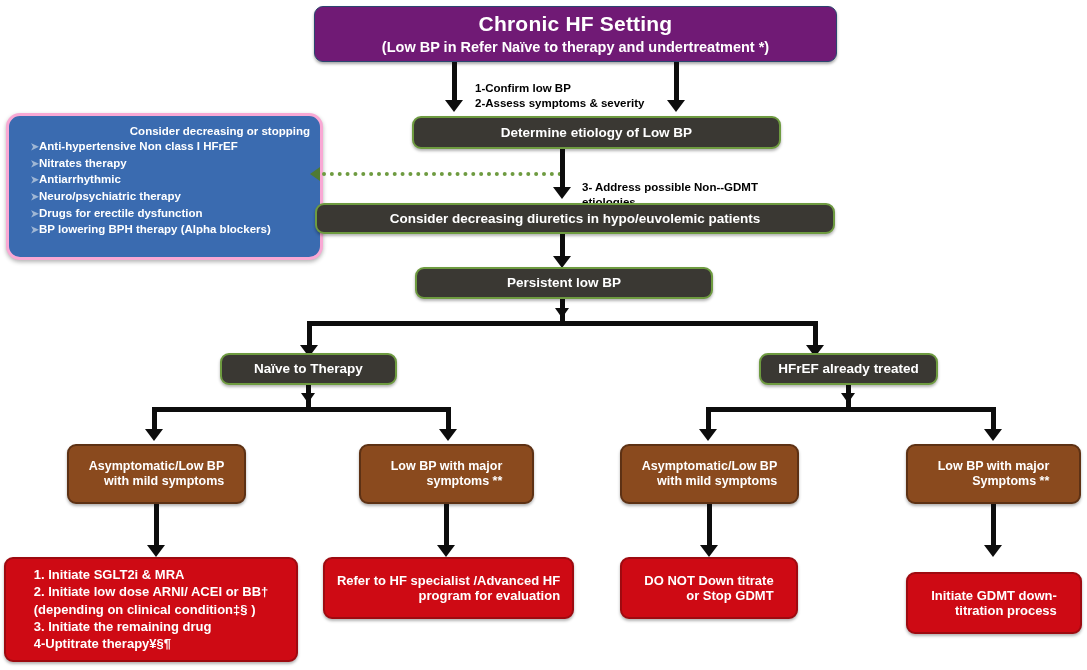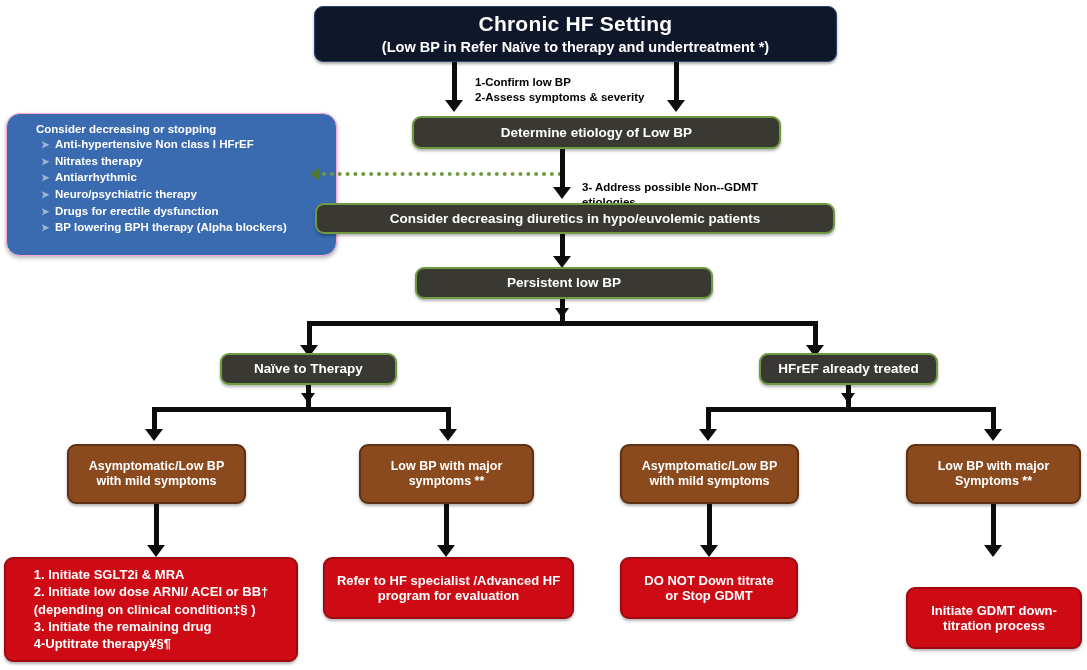--- a/index.html
+++ b/index.html
@@ -23,46 +23,46 @@
     display: flex;
     align-items: center;
     justify-content: center;
     text-align: center;
     color: #ffffff;
     font-weight: bold;
     line-height: 1.18;
     border-radius: 9px;
   }
   .node-navy {
-    background: #0f172a;
+    background: #701a75;
     border: 1px solid #2b456f;
     box-shadow: 0 2px 3px rgba(0,0,0,0.35);
   }
   .node-dark {
     background: #3A3833;
     border: 2px solid #6E9B40;
     box-shadow: 0 2px 3px rgba(0,0,0,0.3);
   }
   .node-brown {
     background: #8A4A1E;
     border: 2px solid #5d3114;
     box-shadow: 0 2px 3px rgba(0,0,0,0.3);
   }
   .node-red {
     background: #CE0A14;
     border: 2px solid #9e0a10;
     box-shadow: 0 2px 3px rgba(0,0,0,0.3);
   }
   .node-blue-list {
     background: #3A6BB0;
-    border: 1px solid #f9a8d4;
+    border: 3px solid #f9a8d4;
     border-radius: 14px;
     display: block;
-    text-align: left;
-    padding: 9px 10px 8px 28px;
+    text-align: right;
+    padding: 9px 10px 8px 10px;
     box-shadow: 0 2px 4px rgba(0,0,0,0.3);
   }
   .title-main {
     font-size: 21px;
     letter-spacing: .2px;
   }
   .title-sub {
     font-size: 14.5px;
     display: block;
     margin-top: 3px;
@@ -125,21 +125,21 @@
     border-top: 4px dotted #6E9B40;
   }
   .dothead {
     position: absolute;
     width: 0; height: 0;
     border-top: 7px solid transparent;
     border-bottom: 7px solid transparent;
     border-right: 10px solid #4F7A32;
   }
   .boxtext { padding: 0 8px; font-size: 13.5px; }
-  .boxtext-sm { padding: 0 7px; font-size: 12.5px; }
+  .boxtext-sm { padding: 0 7px; font-size: 12.5px; text-align: right; }
   .redlist {
     display: block;
     text-align: left;
     padding: 7px 9px;
     font-size: 13px;
     line-height: 1.33;
     white-space: pre-line;
   }
 </style>
 </head>
@@ -150,21 +150,21 @@
   <div class="node node-navy" style="left:314px; top:6px; width:523px; height:56px; flex-direction:column;">
     <span class="title-main">Chronic HF Setting</span>
     <span class="title-sub">(Low BP in Refer Naïve to therapy and undertreatment *)</span>
   </div>
 
   <div class="vline" style="left:452px; top:62px; width:5px; height:42px;"></div>
   <div class="ahead" style="left:445px; top:100px;"></div>
   <div class="vline" style="left:674px; top:62px; width:5px; height:42px;"></div>
   <div class="ahead" style="left:667px; top:100px;"></div>
 
-  <div class="ann" style="left:475px; top:75px;">1-Confirm low BP
+  <div class="ann" style="left:475px; top:81px;">1-Confirm low BP
 2-Assess symptoms &amp; severity</div>
 
   <div class="node node-dark" style="left:412px; top:116px; width:369px; height:33px;">
     <span class="boxtext">Determine etiology of Low BP</span>
   </div>
 
   <div class="node-blue-list" style="position:absolute; left:6px; top:113px; width:291px; height:124px;">
     <div class="list-head">Consider decreasing or stopping</div>
     <div class="list-row">
       <span class="bullet">➤</span>
@@ -277,18 +277,18 @@
 4-Uptitrate therapy¥§¶</span>
   </div>
   <div class="node node-red" style="left:323px; top:557px; width:251px; height:62px;">
     <span class="boxtext-sm" style="white-space:pre-line; font-size:13px;">Refer to HF specialist /Advanced HF
 program for evaluation</span>
   </div>
   <div class="node node-red" style="left:620px; top:557px; width:178px; height:62px;">
     <span class="boxtext-sm" style="white-space:pre-line; font-size:13px;">DO NOT Down titrate
 or Stop GDMT</span>
   </div>
-  <div class="node node-red" style="left:906px; top:587px; width:176px; height:62px;">
+  <div class="node node-red" style="left:906px; top:572px; width:176px; height:62px;">
     <span class="boxtext-sm" style="white-space:pre-line; font-size:13px;">Initiate GDMT down-
 titration process</span>
   </div>
 
 </div>
 
 </body></html>

